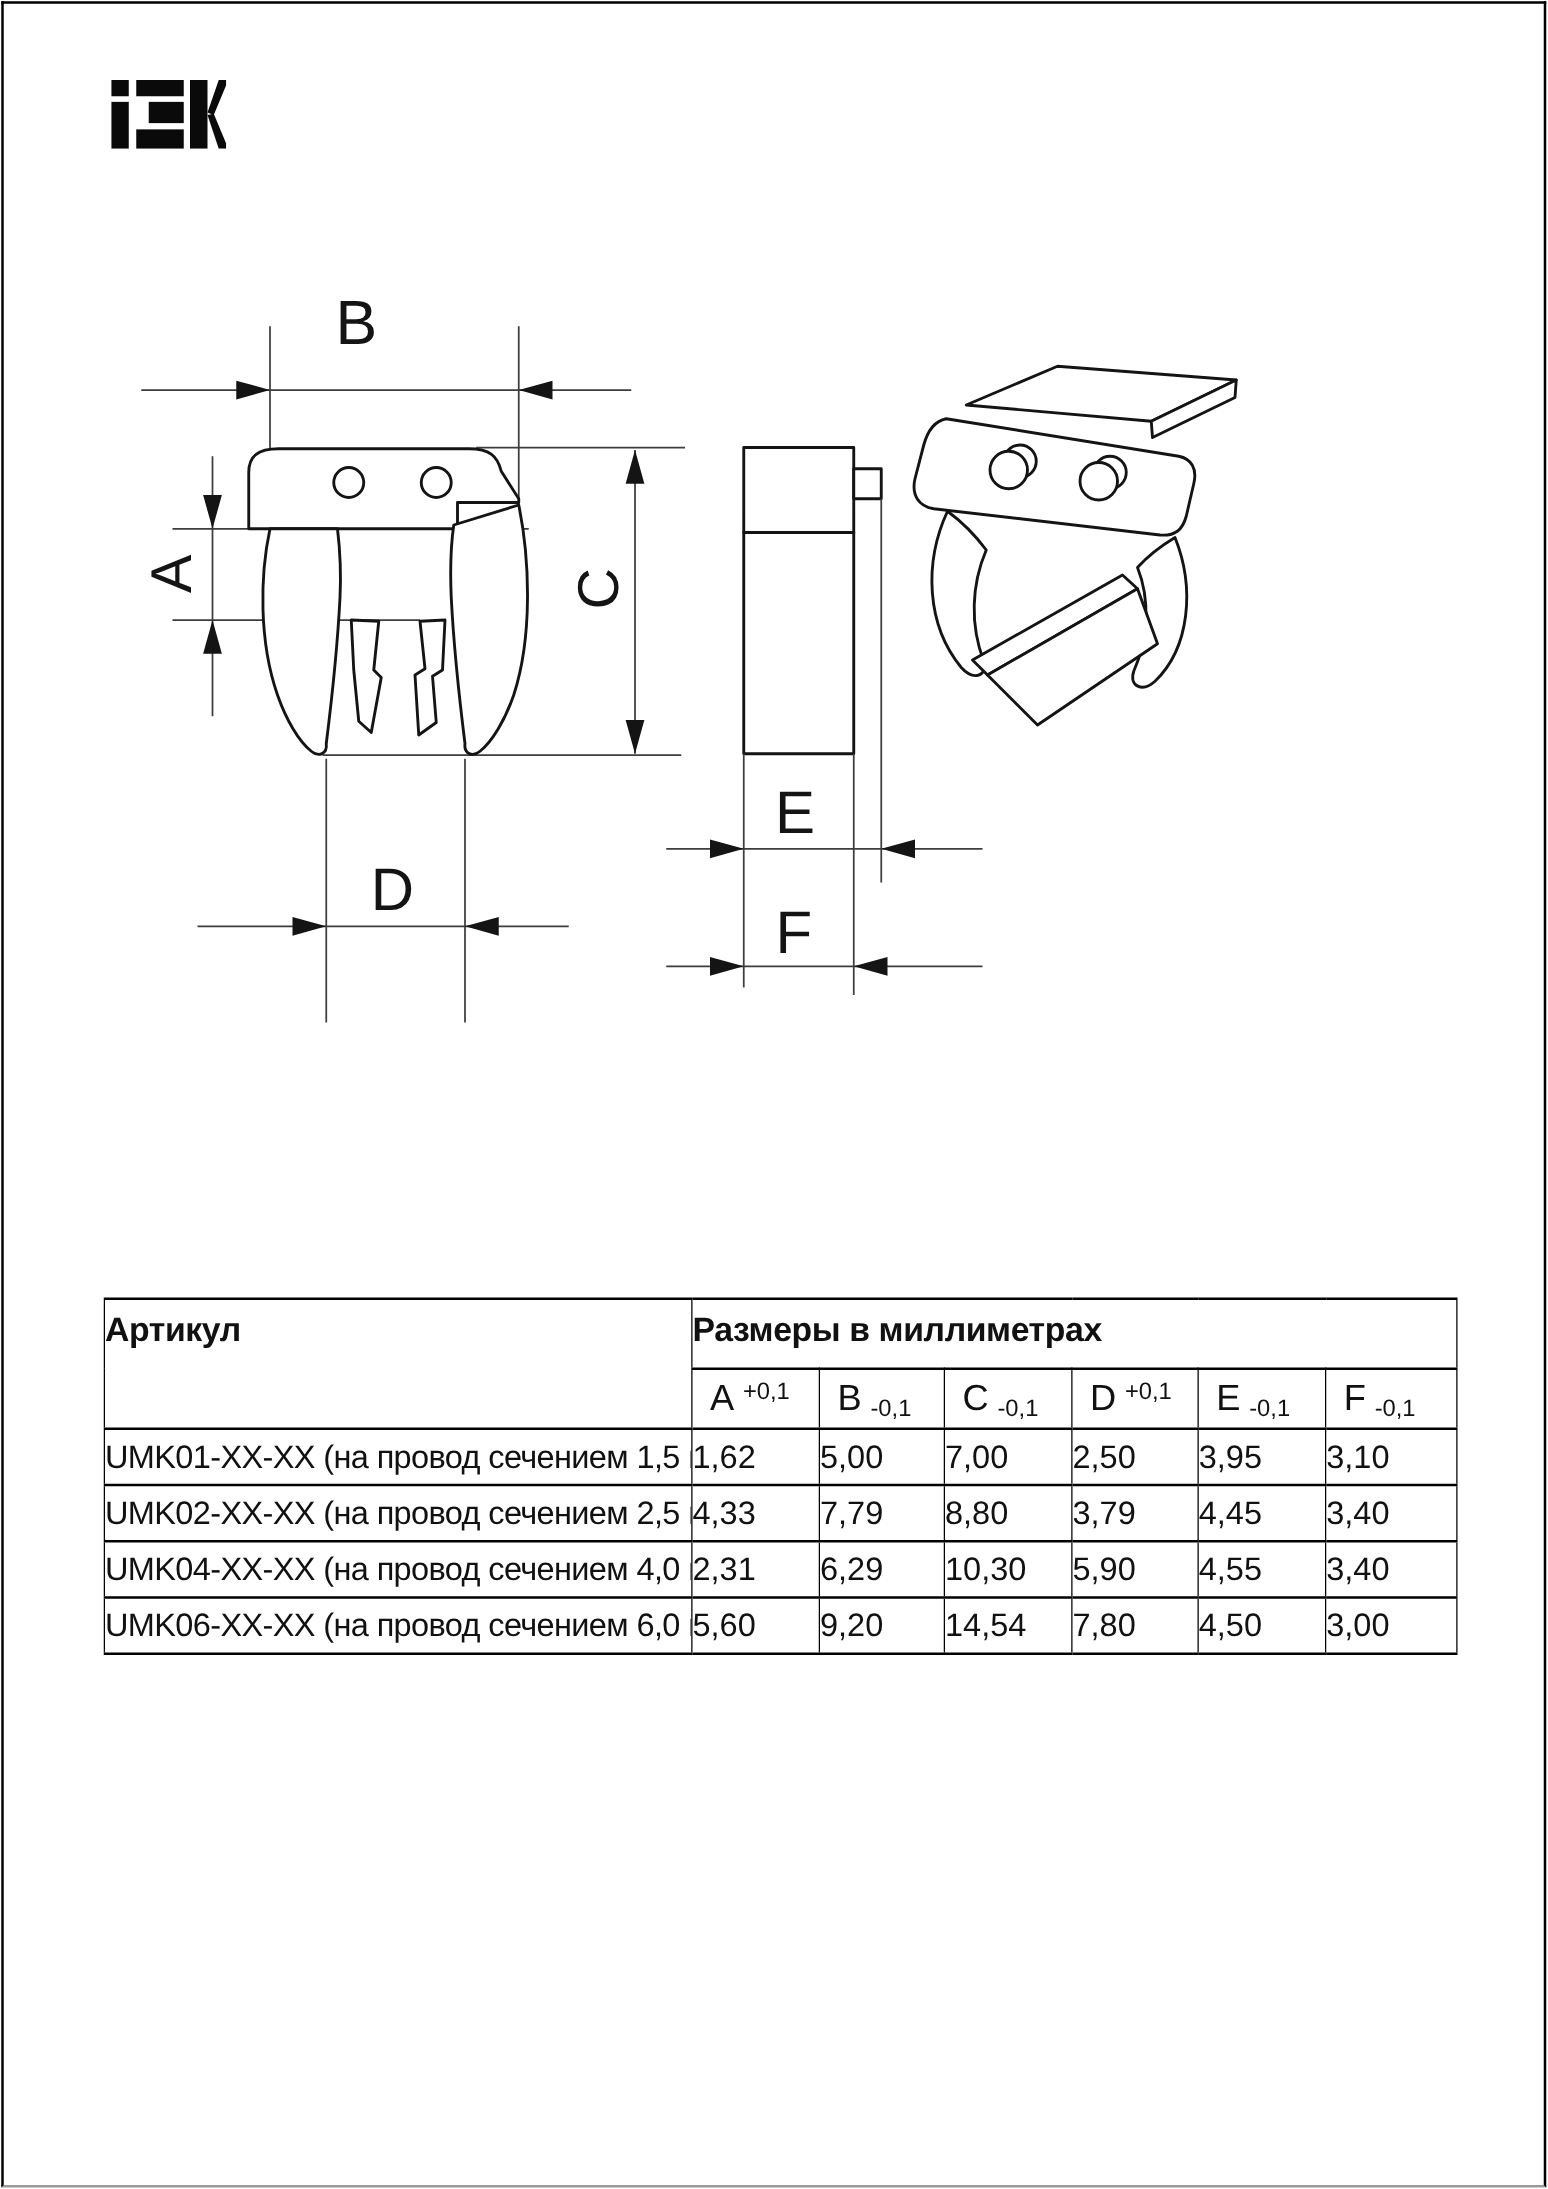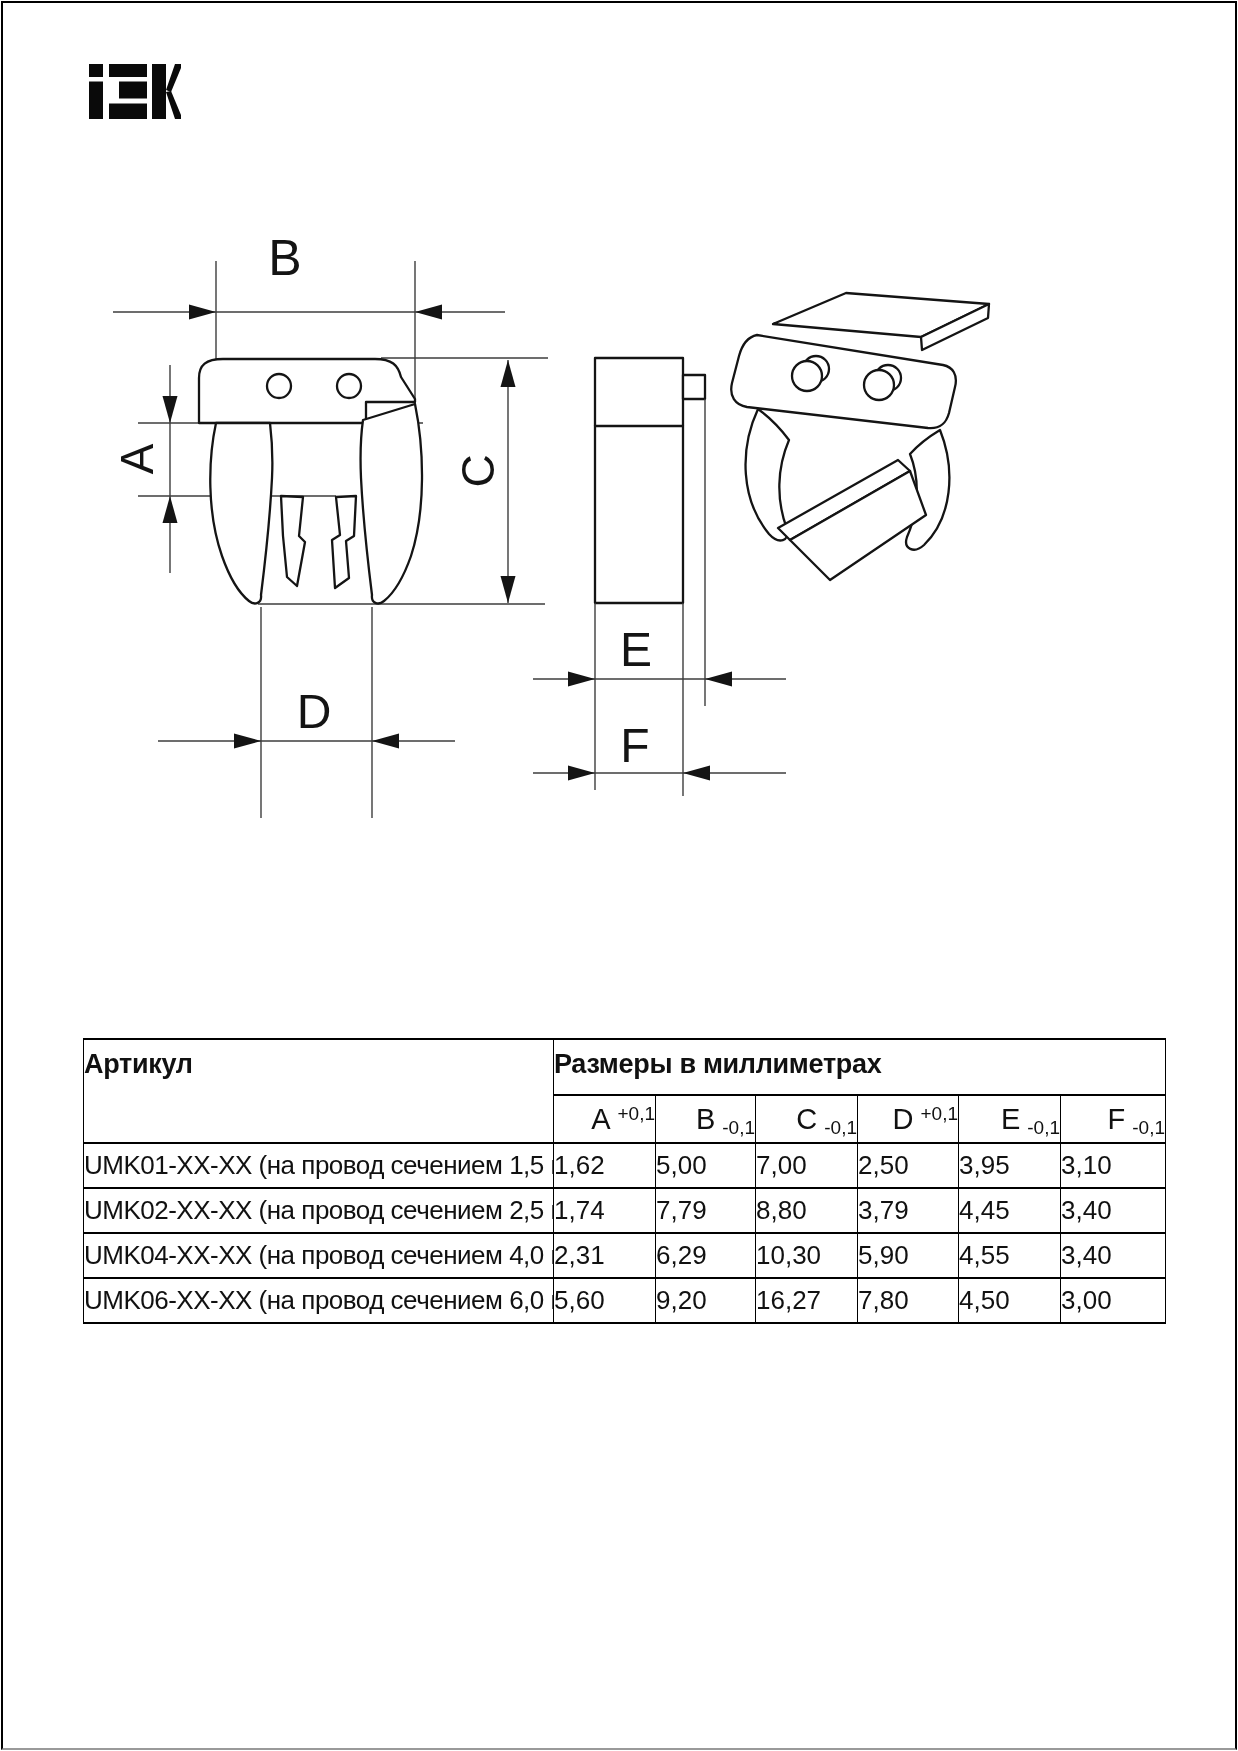--- a/index.html
+++ b/index.html
@@ -7,21 +7,21 @@
   .page{position:absolute;left:1px;top:1px;width:1232px;height:1745px;border:2px solid #000;border-bottom-color:#9a9a9a;background:#fff;}
   .logo{position:absolute;left:86px;top:61px;}
   .drawing{position:absolute;left:80px;top:225px;}
   .caption{position:absolute;left:135px;top:876px;font-size:29px;letter-spacing:-0.3px;color:#1b1b1b;white-space:pre-wrap;}
   .tablewrap{position:absolute;left:80px;top:1035px;}
   table.dims{border-collapse:collapse;table-layout:fixed;width:1082px;}
   table.dims th,table.dims td{border-left:1px solid #000;border-right:1px solid #000;border-top:2px solid #000;border-bottom:2px solid #000;padding:0;font-weight:normal;text-align:left;overflow:hidden;white-space:nowrap;}
   tr.h1 th{height:45px;vertical-align:top;font-weight:bold;font-size:27px;padding-top:9px;letter-spacing:-0.3px;}
   th.article-h{padding-left:17px;}
   th.dims-h{padding-left:14px;}
-  tr.h2 th{height:46px;vertical-align:middle;font-size:29px;padding-left:14px;text-align:right;}
+  tr.h2 th{height:46px;vertical-align:middle;font-size:29px;padding-left:14px;}
   tr.h2 .tol{font-size:19px;position:relative;margin-left:7px;letter-spacing:0;}
   tr.h2 .tol.sup{top:-9px;}
   tr.h2 .tol.sub{top:5px;}
   tr.data td{height:43px;vertical-align:middle;font-size:26px;}
   td.art{padding-left:17px;letter-spacing:-0.5px;}
   td.val{padding-left:14px;font-size:27px;}
   svg text{font-family:"Liberation Sans","DejaVu Sans",sans-serif;fill:#141414;}
   .dim{stroke:#3d3d3d;stroke-width:1.4;fill:none;}
   .shape{stroke:#141414;stroke-width:2.3;fill:#fff;stroke-linejoin:round;stroke-linecap:round;}
   .arr{fill:#141414;stroke:none;}
@@ -152,41 +152,41 @@
         <td class="art"><span>UMK01-XX-XX (на провод сечением 1,5 мм</span></td>
         <td class="val">1,62</td>
         <td class="val">5,00</td>
         <td class="val">7,00</td>
         <td class="val">2,50</td>
         <td class="val">3,95</td>
         <td class="val">3,10</td>
       </tr>
       <tr class="data">
         <td class="art"><span>UMK02-XX-XX (на провод сечением 2,5 мм</span></td>
-        <td class="val">1,74</td>
+        <td class="val">4,33</td>
         <td class="val">7,79</td>
         <td class="val">8,80</td>
         <td class="val">3,79</td>
         <td class="val">4,45</td>
         <td class="val">3,40</td>
       </tr>
       <tr class="data">
         <td class="art"><span>UMK04-XX-XX (на провод сечением 4,0 мм</span></td>
         <td class="val">2,31</td>
         <td class="val">6,29</td>
         <td class="val">10,30</td>
         <td class="val">5,90</td>
         <td class="val">4,55</td>
         <td class="val">3,40</td>
       </tr>
       <tr class="data">
         <td class="art"><span>UMK06-XX-XX (на провод сечением 6,0 мм</span></td>
         <td class="val">5,60</td>
         <td class="val">9,20</td>
-        <td class="val">16,27</td>
+        <td class="val">14,54</td>
         <td class="val">7,80</td>
         <td class="val">4,50</td>
         <td class="val">3,00</td>
       </tr>
     </tbody>
       </table>
   </div>
 
 </div>
 

